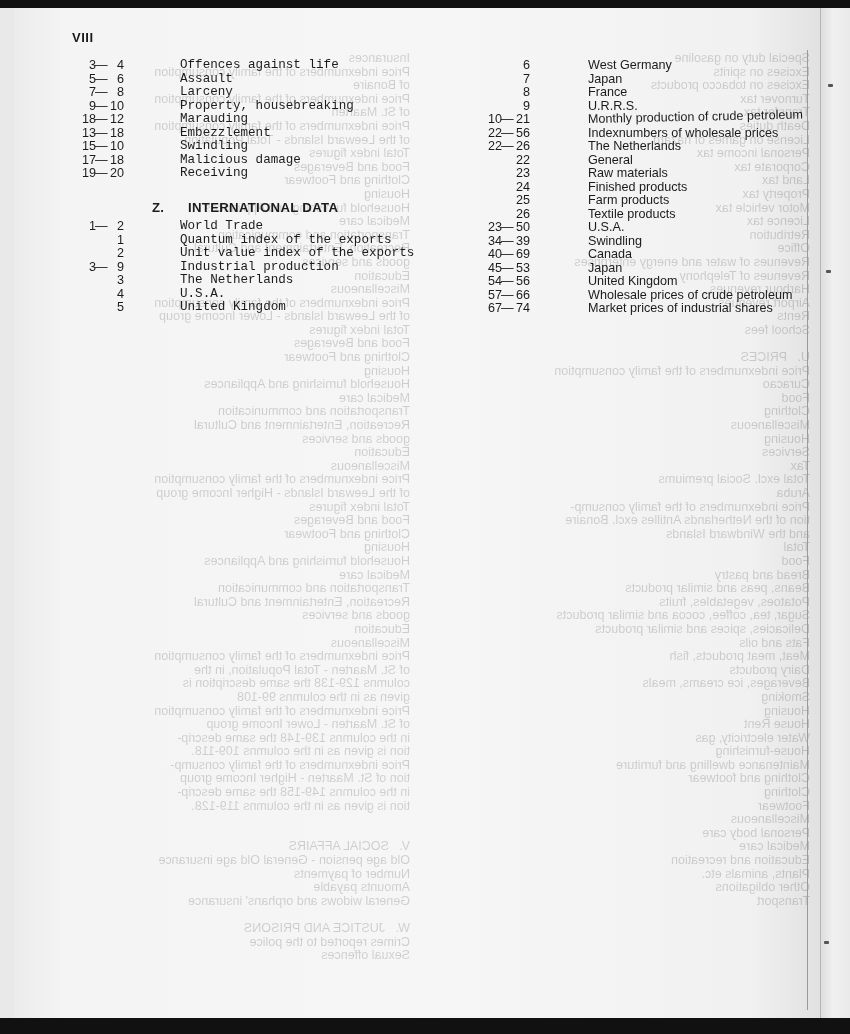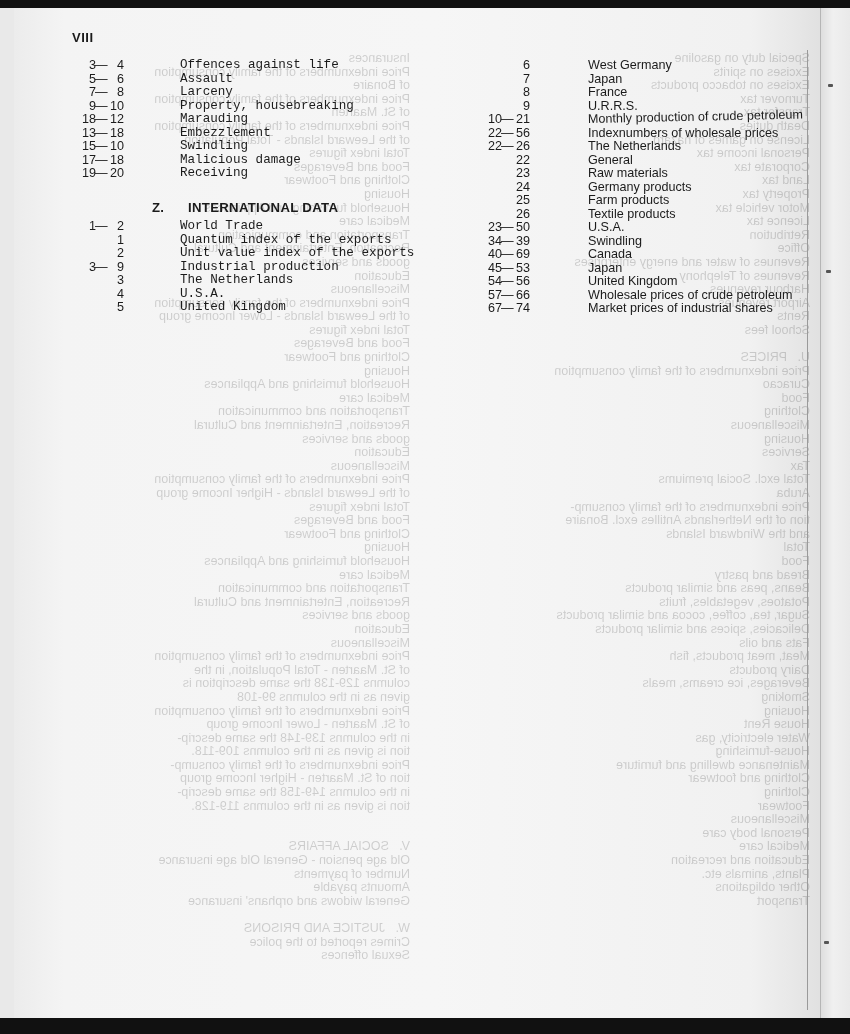--- a/index.html
+++ b/index.html
@@ -347,21 +347,21 @@
         <span class="label">General</span>
       </div>
     <div class="row R" style="top:167px;">
         <span class="num-from"></span>
         <span class="num-to">23</span>
         <span class="label">Raw materials</span>
       </div>
     <div class="row R" style="top:180.5px;">
         <span class="num-from"></span>
         <span class="num-to">24</span>
-        <span class="label">Germany products</span>
+        <span class="label">Finished products</span>
       </div>
     <div class="row R" style="top:194px;">
         <span class="num-from"></span>
         <span class="num-to">25</span>
         <span class="label">Farm products</span>
       </div>
     <div class="row R" style="top:207.5px;">
         <span class="num-from"></span>
         <span class="num-to">26</span>
         <span class="label">Textile products</span>

